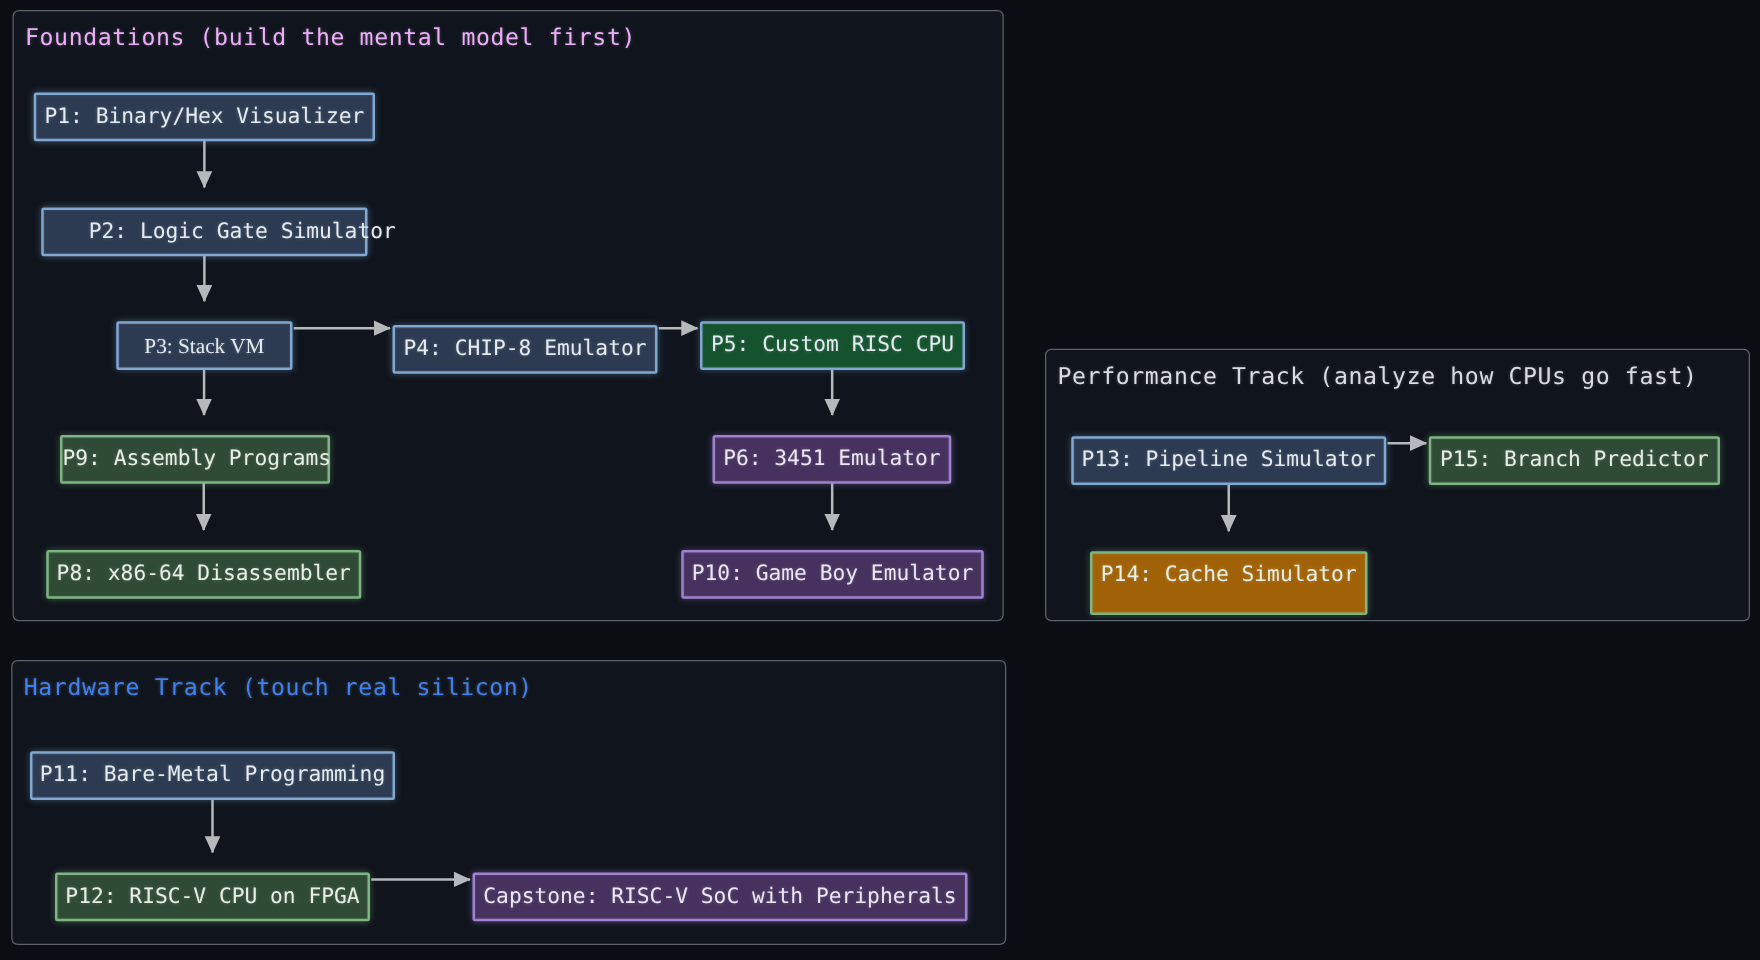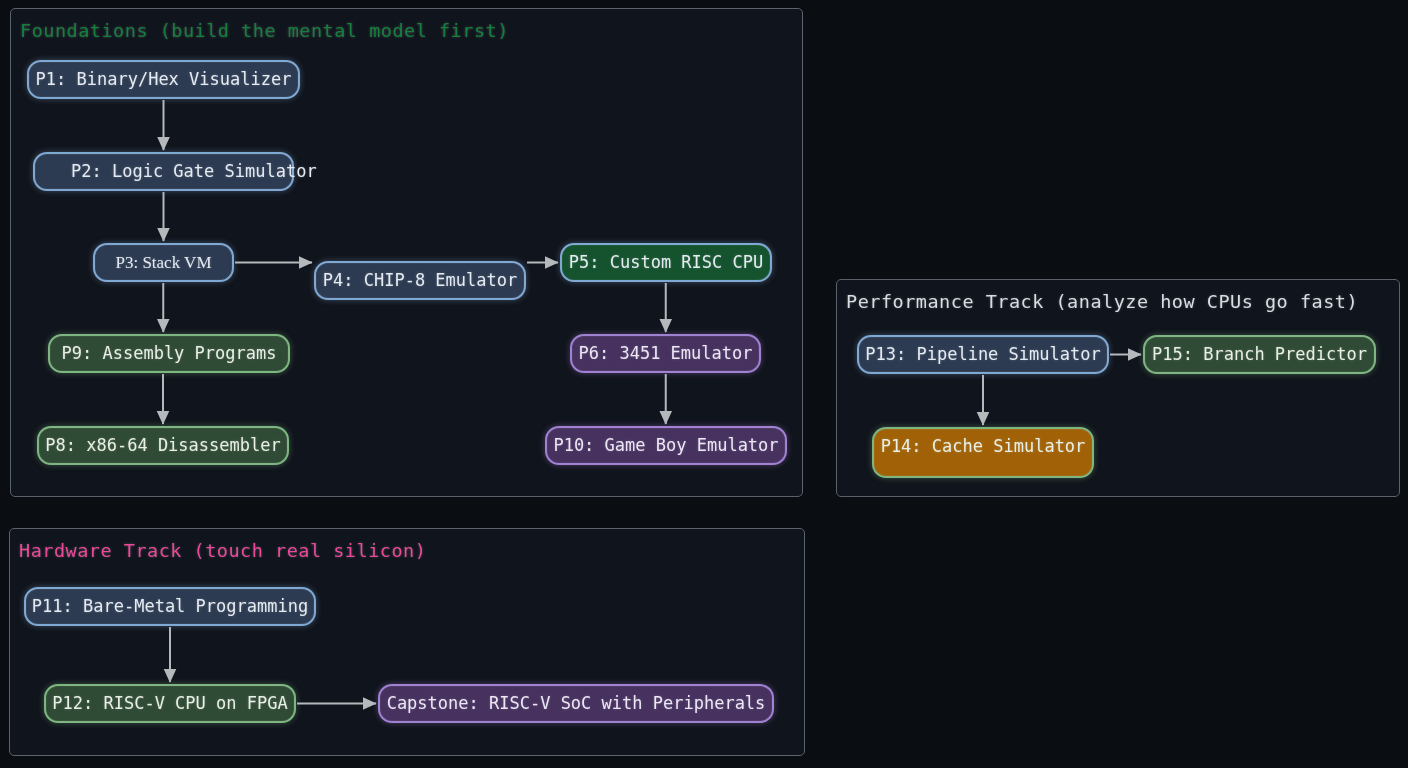--- a/index.html
+++ b/index.html
@@ -25,45 +25,46 @@
     left: 9px;
     top: 11px;
     font-size: 18.5px;
     letter-spacing: 0.5px;
     white-space: nowrap;
     text-shadow: 0 0 3px rgba(230,235,240,0.25);
   }
   .node {
     position: absolute;
     box-sizing: border-box;
-    border-radius: 14px;
+    border-radius: 2px;
     font-size: 17px;
     text-align: center;
     white-space: nowrap;
     text-shadow: 0 0 3px rgba(255,255,255,0.22);
+    margin-top: 14px;
   }
   #edges-layer {
     position: absolute;
     left: 0;
     top: 0;
     pointer-events: none;
   }
 </style>
 </head>
 <body style="background: rgb(10, 13, 18);">
 
 <div id="canvas" style="width: 1408px; height: 768px; background: rgb(10, 13, 18);">
     <div class="cluster" style="left: 10px; top: 8px; width: 793px; height: 489px; background: rgb(16, 20, 28); border: 1.5px solid rgb(91, 98, 107);">
-      <div class="cluster-title" style="color: #15803d;">Foundations (build the mental model first)</div>
+      <div class="cluster-title" style="color: #f0abfc;">Foundations (build the mental model first)</div>
     </div>
     <div class="cluster" style="left: 836px; top: 279px; width: 564px; height: 218px; background: rgb(16, 20, 28); border: 1.5px solid rgb(91, 98, 107);">
       <div class="cluster-title" style="color: rgb(217, 221, 226);">Performance Track (analyze how CPUs go fast)</div>
     </div>
     <div class="cluster" style="left: 9px; top: 528px; width: 796px; height: 228px; background: rgb(16, 20, 28); border: 1.5px solid rgb(91, 98, 107);">
-      <div class="cluster-title" style="color: #ec4899; text-align: center;">Hardware Track (touch real silicon)</div>
+      <div class="cluster-title" style="color: #3b82f6; text-align: center;">Hardware Track (touch real silicon)</div>
     </div>
     <svg id="edges-layer" width="1408" height="768">
       <defs>
         <marker id="arrowhead" viewBox="0 0 10 10" refX="9.3" refY="5" markerWidth="14" markerHeight="14" orient="auto" markerUnits="userSpaceOnUse">
           <path d="M0,0.5 L9.8,5 L0,9.5 Z" fill="#b5b9bc"></path>
         </marker>
       </defs>
       <line x1="163.5" y1="100" x2="163.5" y2="150" stroke="#b5b9bc" stroke-width="2" marker-end="url(#arrowhead)"></line>
       <line x1="163.5" y1="192" x2="163.5" y2="241" stroke="#b5b9bc" stroke-width="2" marker-end="url(#arrowhead)"></line>
       <line x1="235" y1="262.5" x2="312" y2="262.5" stroke="#b5b9bc" stroke-width="2" marker-end="url(#arrowhead)"></line>
@@ -73,23 +74,23 @@
       <line x1="163" y1="374" x2="163" y2="424" stroke="#b5b9bc" stroke-width="2" marker-end="url(#arrowhead)"></line>
       <line x1="665.75" y1="374" x2="665.75" y2="424" stroke="#b5b9bc" stroke-width="2" marker-end="url(#arrowhead)"></line>
       <line x1="1110" y1="354.5" x2="1141" y2="354.5" stroke="#b5b9bc" stroke-width="2" marker-end="url(#arrowhead)"></line>
       <line x1="983" y1="375" x2="983" y2="425" stroke="#b5b9bc" stroke-width="2" marker-end="url(#arrowhead)"></line>
       <line x1="170" y1="627" x2="170" y2="682" stroke="#b5b9bc" stroke-width="2" marker-end="url(#arrowhead)"></line>
       <line x1="297" y1="703.5" x2="376" y2="703.5" stroke="#b5b9bc" stroke-width="2" marker-end="url(#arrowhead)"></line>
     </svg>
     <div class="node" style="left: 27px; top: 60px; width: 273px; height: 39px; line-height: 35px; background: rgb(45, 59, 82); border: 2px solid rgb(127, 168, 210); color: rgb(228, 235, 243); box-shadow: rgba(127, 168, 210, 0.4) 0px 0px 6px, rgba(255, 255, 255, 0.05) 0px 0px 0px 1px inset;">P1: Binary/Hex Visualizer</div>
     <div class="node" style="left: 33px; top: 152px; width: 261px; height: 39px; line-height: 35px; background: rgb(45, 59, 82); border: 2px solid rgb(127, 168, 210); color: rgb(228, 235, 243); box-shadow: rgba(127, 168, 210, 0.4) 0px 0px 6px, rgba(255, 255, 255, 0.05) 0px 0px 0px 1px inset; padding-left: 36px;">P2: Logic Gate Simulator</div>
     <div class="node" style="left: 93px; top: 243px; width: 141px; height: 39px; line-height: 35px; background: rgb(45, 59, 82); border: 2px solid rgb(127, 168, 210); color: rgb(228, 235, 243); box-shadow: rgba(127, 168, 210, 0.4) 0px 0px 6px, rgba(255, 255, 255, 0.05) 0px 0px 0px 1px inset; font-family: Liberation Serif, serif;">P3: Stack VM</div>
-    <div class="node" style="left: 314px; top: 261px; width: 212px; height: 39px; line-height: 35px; background: rgb(45, 59, 82); border: 2px solid rgb(127, 168, 210); color: rgb(228, 235, 243); box-shadow: rgba(127, 168, 210, 0.4) 0px 0px 6px, rgba(255, 255, 255, 0.05) 0px 0px 0px 1px inset;">P4: CHIP-8 Emulator</div>
+    <div class="node" style="left: 314px; top: 246px; width: 212px; height: 39px; line-height: 35px; background: rgb(45, 59, 82); border: 2px solid rgb(127, 168, 210); color: rgb(228, 235, 243); box-shadow: rgba(127, 168, 210, 0.4) 0px 0px 6px, rgba(255, 255, 255, 0.05) 0px 0px 0px 1px inset;">P4: CHIP-8 Emulator</div>
     <div class="node" style="left: 560px; top: 243px; width: 212px; height: 39px; line-height: 35px; background: #14532d; border: 2px solid rgb(127, 168, 210); color: rgb(228, 235, 243); box-shadow: rgba(127, 168, 210, 0.4) 0px 0px 6px, rgba(255, 255, 255, 0.05) 0px 0px 0px 1px inset; text-align: center;">P5: Custom RISC CPU</div>
-    <div class="node" style="left: 48px; top: 334px; width: 242px; height: 39px; line-height: 35px; background: rgb(47, 74, 53); border: 2px solid rgb(126, 182, 129); color: rgb(232, 240, 230); box-shadow: rgba(126, 182, 129, 0.4) 0px 0px 6px, rgba(255, 255, 255, 0.05) 0px 0px 0px 1px inset;">P9: Assembly Programs</div>
+    <div class="node" style="left: 48px; top: 334px; width: 216px; height: 39px; line-height: 35px; background: rgb(47, 74, 53); border: 2px solid rgb(126, 182, 129); color: rgb(232, 240, 230); box-shadow: rgba(126, 182, 129, 0.4) 0px 0px 6px, rgba(255, 255, 255, 0.05) 0px 0px 0px 1px inset;">P9: Assembly Programs</div>
     <div class="node" style="left: 570px; top: 334px; width: 191px; height: 39px; line-height: 35px; background: rgb(70, 49, 95); border: 2px solid rgb(160, 129, 210); color: rgb(236, 230, 245); box-shadow: rgba(160, 129, 210, 0.4) 0px 0px 6px, rgba(255, 255, 255, 0.05) 0px 0px 0px 1px inset;">P6: 3451 Emulator</div>
     <div class="node" style="left: 37px; top: 426px; width: 252px; height: 39px; line-height: 35px; background: rgb(47, 74, 53); border: 2px solid rgb(126, 182, 129); color: rgb(232, 240, 230); box-shadow: rgba(126, 182, 129, 0.4) 0px 0px 6px, rgba(255, 255, 255, 0.05) 0px 0px 0px 1px inset;">P8: x86-64 Disassembler</div>
     <div class="node" style="left: 545px; top: 426px; width: 242px; height: 39px; line-height: 35px; background: rgb(70, 49, 95); border: 2px solid rgb(160, 129, 210); color: rgb(236, 230, 245); box-shadow: rgba(160, 129, 210, 0.4) 0px 0px 6px, rgba(255, 255, 255, 0.05) 0px 0px 0px 1px inset;">P10: Game Boy Emulator</div>
     <div class="node" style="left: 857px; top: 335px; width: 252px; height: 39px; line-height: 35px; background: rgb(45, 59, 82); border: 2px solid rgb(127, 168, 210); color: rgb(228, 235, 243); box-shadow: rgba(127, 168, 210, 0.4) 0px 0px 6px, rgba(255, 255, 255, 0.05) 0px 0px 0px 1px inset;">P13: Pipeline Simulator</div>
     <div class="node" style="left: 1143px; top: 335px; width: 233px; height: 39px; line-height: 35px; background: rgb(47, 74, 53); border: 2px solid rgb(126, 182, 129); color: rgb(232, 240, 230); box-shadow: rgba(126, 182, 129, 0.4) 0px 0px 6px, rgba(255, 255, 255, 0.05) 0px 0px 0px 1px inset;">P15: Branch Predictor</div>
     <div class="node" style="left: 872px; top: 427px; width: 222px; height: 51px; line-height: 35px; background: #a16207; border: 2px solid rgb(126, 182, 129); color: rgb(232, 240, 230); box-shadow: rgba(126, 182, 129, 0.4) 0px 0px 6px, rgba(255, 255, 255, 0.05) 0px 0px 0px 1px inset;">P14: Cache Simulator</div>
     <div class="node" style="left: 24px; top: 587px; width: 292px; height: 39px; line-height: 35px; background: rgb(45, 59, 82); border: 2px solid rgb(127, 168, 210); color: rgb(228, 235, 243); box-shadow: rgba(127, 168, 210, 0.4) 0px 0px 6px, rgba(255, 255, 255, 0.05) 0px 0px 0px 1px inset;">P11: Bare-Metal Programming</div>
     <div class="node" style="left: 44px; top: 684px; width: 252px; height: 39px; line-height: 35px; background: rgb(47, 74, 53); border: 2px solid rgb(126, 182, 129); color: rgb(232, 240, 230); box-shadow: rgba(126, 182, 129, 0.4) 0px 0px 6px, rgba(255, 255, 255, 0.05) 0px 0px 0px 1px inset;">P12: RISC-V CPU on FPGA</div>
     <div class="node" style="left: 378px; top: 684px; width: 396px; height: 39px; line-height: 35px; background: rgb(70, 49, 95); border: 2px solid rgb(160, 129, 210); color: rgb(236, 230, 245); box-shadow: rgba(160, 129, 210, 0.4) 0px 0px 6px, rgba(255, 255, 255, 0.05) 0px 0px 0px 1px inset;">Capstone: RISC-V SoC with Peripherals</div>
   </div>

